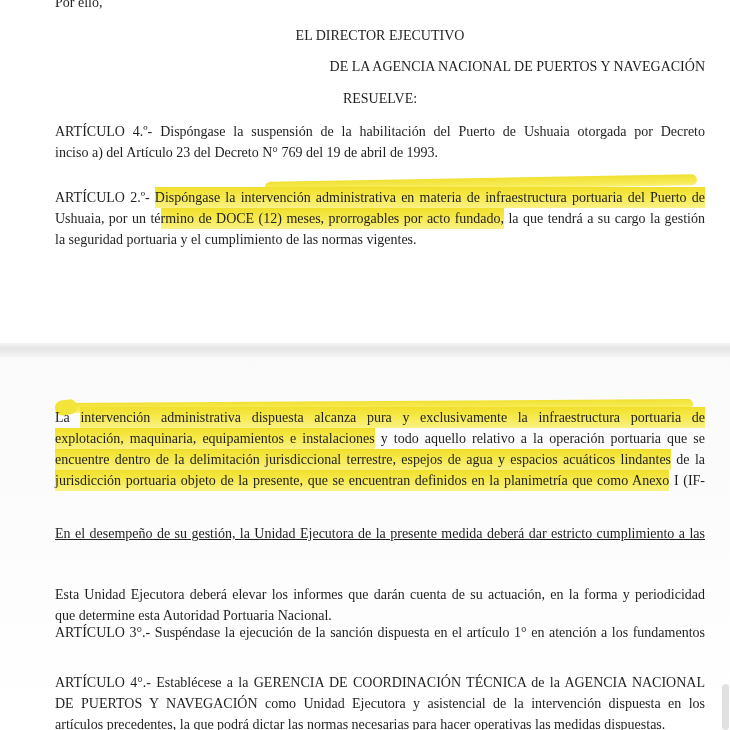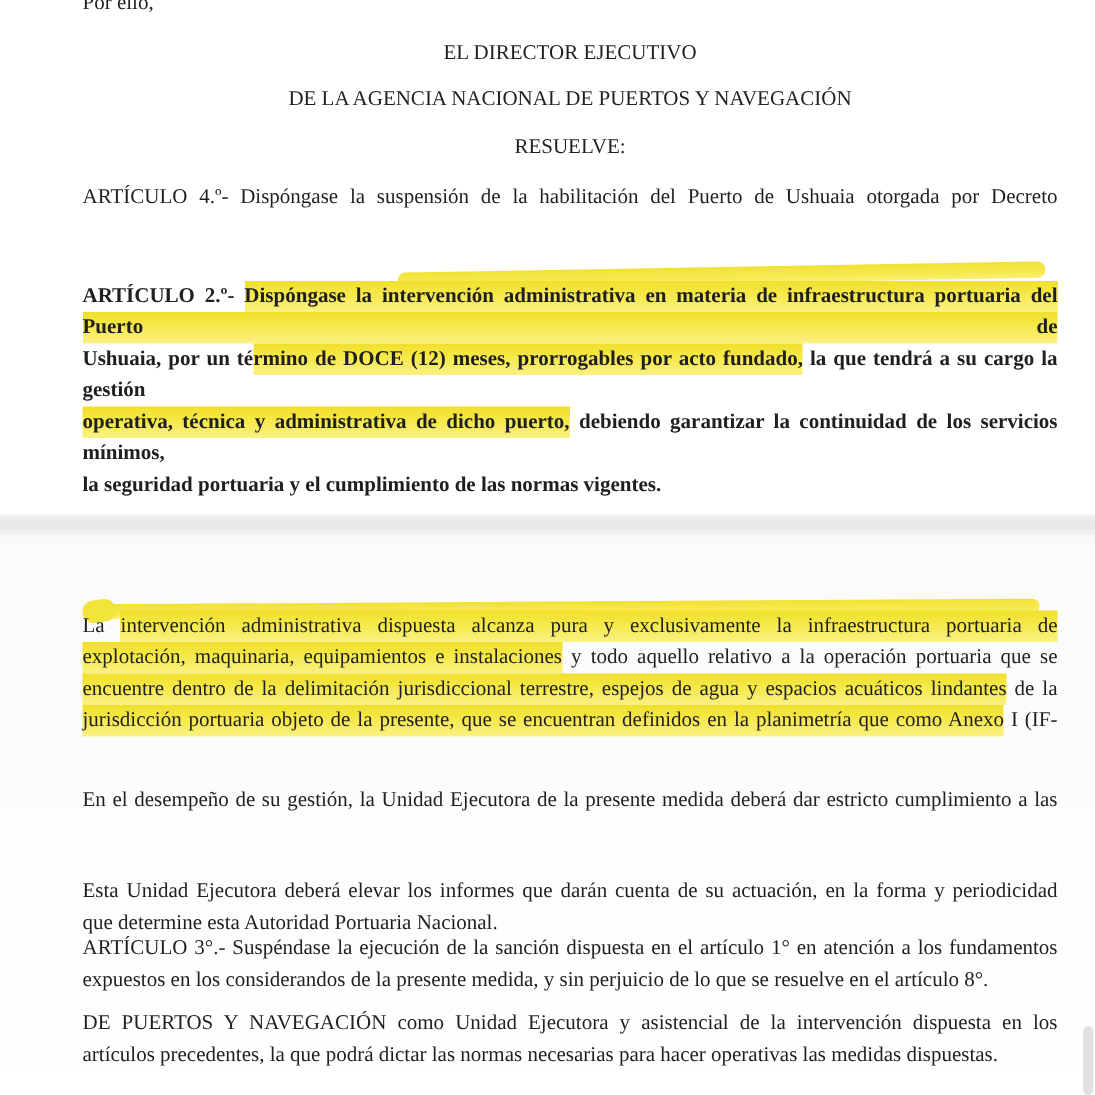--- a/index.html
+++ b/index.html
@@ -20,26 +20,26 @@
   .textblock{position:absolute;left:55px;width:650px;font-size:14px;line-height:21px;}
   .heading{text-align:center;}
   .line{text-align:justify;text-align-last:justify;white-space:normal;}
   .line.last{text-align-last:left;}
   .hl{
     background:linear-gradient(180deg,#f0df2b 0%,#f6e94a 45%,#faf185 100%);
     padding:3px 0 3px;
   }
   #intro-line{top:-8px;}
   #heading-1{top:25px;}
-  #heading-2{top:56px;}
+  #heading-2{top:56px;text-align:right;}
   #heading-3{top:88px;text-align:center;}
   #para-0{top:121px;}
-  #para-1{top:187px;font-weight:bold;}
+  #para-1{top:187px;}
   #para-2{top:407px;}
-  #para-3{top:523px;}
+  #para-3{top:523px;text-decoration:underline;}
   #para-4{top:584px;}
   #para-5{top:622px;}
   #para-6{top:672px;}
   .marker-stroke{
     position:absolute;border-radius:6px;
     background:linear-gradient(180deg,#f1e133 0%,#f7eb55 70%,#f9f07a 100%);
   }
   #stroke-a{left:265px;top:178px;width:432px;height:11px;transform:rotate(-1deg);}
   #stroke-b{left:57px;top:401px;width:636px;height:10px;transform:rotate(-0.35deg);}
   #stroke-b::before{
@@ -62,42 +62,42 @@
 <div class="marker-stroke" id="stroke-b"></div>
 
 <div class="textblock" id="intro-line">Por ello,</div>
 
 <div class="textblock heading" id="heading-1">EL DIRECTOR EJECUTIVO</div>
 <div class="textblock heading" id="heading-2">DE LA AGENCIA NACIONAL DE PUERTOS Y NAVEGACIÓN</div>
 <div class="textblock heading" id="heading-3">RESUELVE:</div>
 
 <div class="textblock" id="para-0">
     <div class="line"><span>ARTÍCULO 4.º- Dispóngase la suspensión de la habilitación del Puerto de Ushuaia otorgada por Decreto</span></div>
+    <div class="line last"><span>inciso a) del Artículo 23 del Decreto N° 769 del 19 de abril de 1993.</span></div>
   </div>
 <div class="textblock" id="para-1">
     <div class="line"><span>ARTÍCULO 2.º- </span><span class="hl">Dispóngase la intervención administrativa en materia de infraestructura portuaria del Puerto de</span></div>
     <div class="line"><span>Ushuaia, por un té</span><span class="hl">rmino de DOCE (12) meses, prorrogables por acto fundado,</span><span> la que tendrá a su cargo la gestión</span></div>
-    <div class="line"><span class="hl">operativa, técnica y administrativa de dicho puerto,</span><span> debiendo garantizar la continuidad de los servicios mínimos,</span></div>
     <div class="line last"><span>la seguridad portuaria y el cumplimiento de las normas vigentes.</span></div>
   </div>
 <div class="textblock" id="para-2">
     <div class="line"><span>La </span><span class="hl">intervención administrativa dispuesta alcanza pura y exclusivamente la infraestructura portuaria de</span></div>
     <div class="line"><span class="hl">explotación, maquinaria, equipamientos e instalaciones</span><span> y todo aquello relativo a la operación portuaria que se</span></div>
     <div class="line"><span class="hl">encuentre dentro de la delimitación jurisdiccional terrestre, espejos de agua y espacios acuáticos lindantes</span><span> de la</span></div>
     <div class="line"><span class="hl">jurisdicción portuaria objeto de la presente, que se encuentran definidos en la planimetría que como Anexo</span><span> I (IF-</span></div>
   </div>
 <div class="textblock" id="para-3">
     <div class="line"><span>En el desempeño de su gestión, la Unidad Ejecutora de la presente medida deberá dar estricto cumplimiento a las</span></div>
   </div>
 <div class="textblock" id="para-4">
     <div class="line"><span>Esta Unidad Ejecutora deberá elevar los informes que darán cuenta de su actuación, en la forma y periodicidad</span></div>
     <div class="line last"><span>que determine esta Autoridad Portuaria Nacional.</span></div>
   </div>
 <div class="textblock" id="para-5">
     <div class="line"><span>ARTÍCULO 3°.- Suspéndase la ejecución de la sanción dispuesta en el artículo 1° en atención a los fundamentos</span></div>
-    <div class="line last"><span>expuestos en los considerandos de la presente medida, y sin perjuicio de lo que se resuelve en el artículo 8°.</span></div>
   </div>
 <div class="textblock" id="para-6">
+    <div class="line"><span>ARTÍCULO 4°.- Establécese a la GERENCIA DE COORDINACIÓN TÉCNICA de la AGENCIA NACIONAL</span></div>
     <div class="line"><span>DE PUERTOS Y NAVEGACIÓN como Unidad Ejecutora y asistencial de la intervención dispuesta en los</span></div>
     <div class="line last"><span>artículos precedentes, la que podrá dictar las normas necesarias para hacer operativas las medidas dispuestas.</span></div>
   </div>
 
 <div id="scrollbar-thumb"></div>
 
 </body></html>

